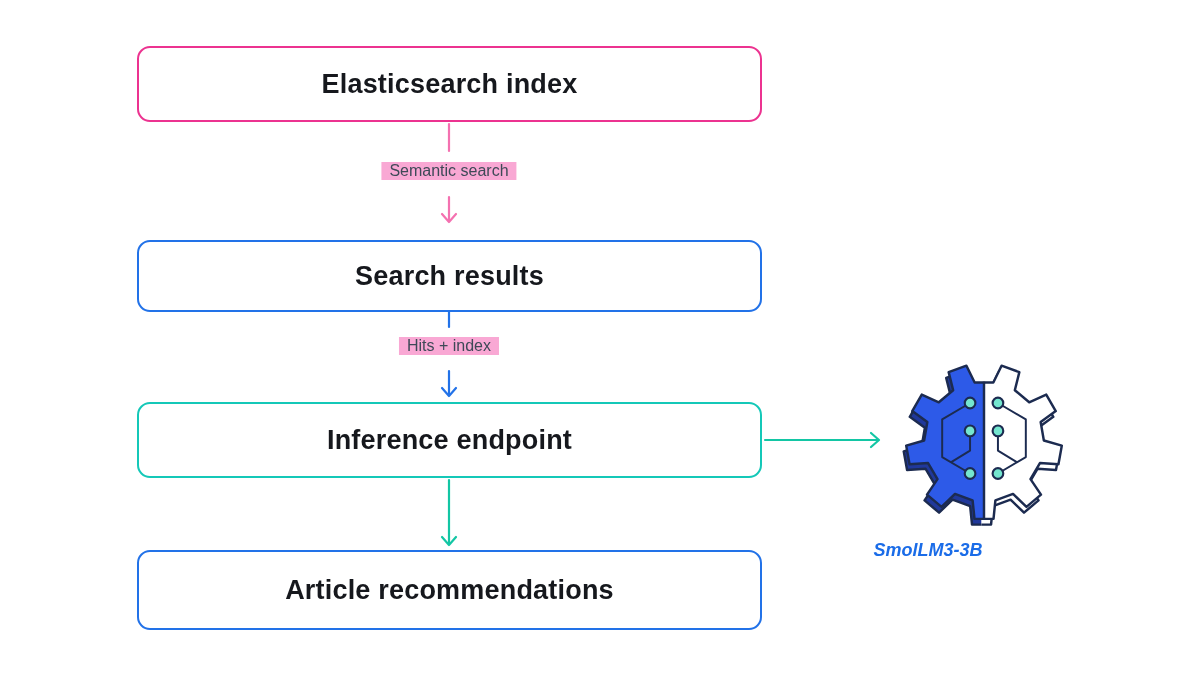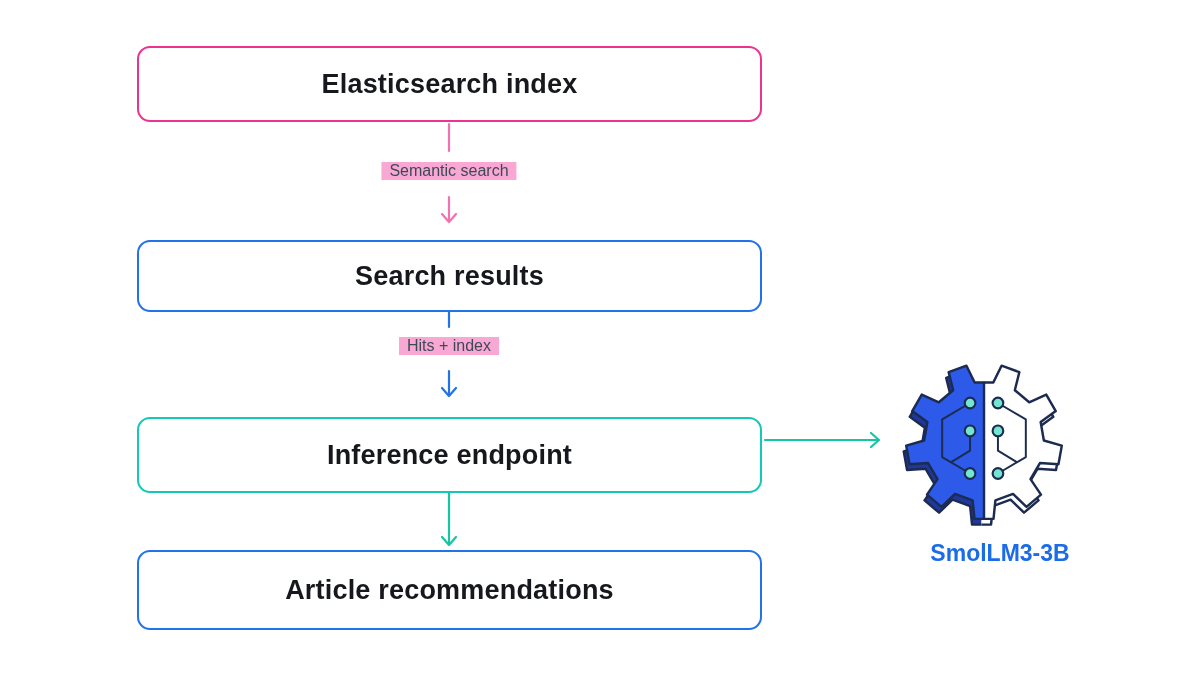--- a/index.html
+++ b/index.html
@@ -19,46 +19,47 @@
     border-radius:13px;
     background:#fff;
     display:flex;align-items:center;justify-content:center;
     font-weight:bold;
     font-size:27px;
     color:var(--box-text,#16181d);
     letter-spacing:.2px;
   }
   .b-pink{border-color:var(--pink,#ec3390);}
   .b-blue{border-color:var(--blue,#2272e8);}
-  .b-teal{border-color:var(--teal,#14c8b8);margin-top:15px;}
+  .b-teal{border-color:var(--teal,#14c8b8);}
   .node-1{top:46px;height:76px;}
   .node-2{top:240px;height:72px;}
   .node-3{top:402px;height:76px;}
   .node-4{top:550px;height:80px;align-items:center;}
   .arrow-label{
     position:absolute;
     left:449px;
     transform:translateX(-50%);
     background:#f9a8d4;
     padding:0 8px;
     font-size:16px;
     color:var(--arrow-label-text,#3e4957);
     white-space:nowrap;
   }
   .lbl-1{top:162px;}
   .lbl-2{top:337px;}
   .overlay{position:absolute;left:0;top:0;width:1200px;height:676px;}
   .gear-wrap{position:absolute;left:902px;top:357px;width:164px;height:174px;}
   .model-label{
     position:absolute;
-    left:1000px;top:540px;
+    left:928px;top:540px;
     transform:translateX(-50%);
-    font-size:23px;font-weight:bold;
+    font-size:18px;font-weight:bold;
     color:var(--model-text,#1a6ce8);
     white-space:nowrap;
+    font-style:italic;
   }
   
   .g-outline{fill:none;stroke:var(--logo-navy,#1c2b50);stroke-width:3;stroke-linejoin:round;}
   .g-white{fill:#ffffff;}
   .g-blue{fill:var(--logo-blue,#2d5ae8);}
   .g-shadow-blue{fill:var(--logo-shadow-blue,#20389b);stroke:var(--logo-navy,#1c2b50);stroke-width:3;stroke-linejoin:round;}
   .g-shadow-white{fill:#ffffff;stroke:var(--logo-navy,#1c2b50);stroke-width:3;stroke-linejoin:round;}
   .g-circuit{fill:none;stroke:var(--logo-navy,#1c2b50);stroke-width:2.4;stroke-linejoin:round;}
   .g-divider{stroke:var(--logo-navy,#1c2b50);stroke-width:3;}
   .g-dot{fill:var(--logo-dot-teal,#74e6cf);stroke:var(--logo-navy,#1c2b50);stroke-width:2.6;}

